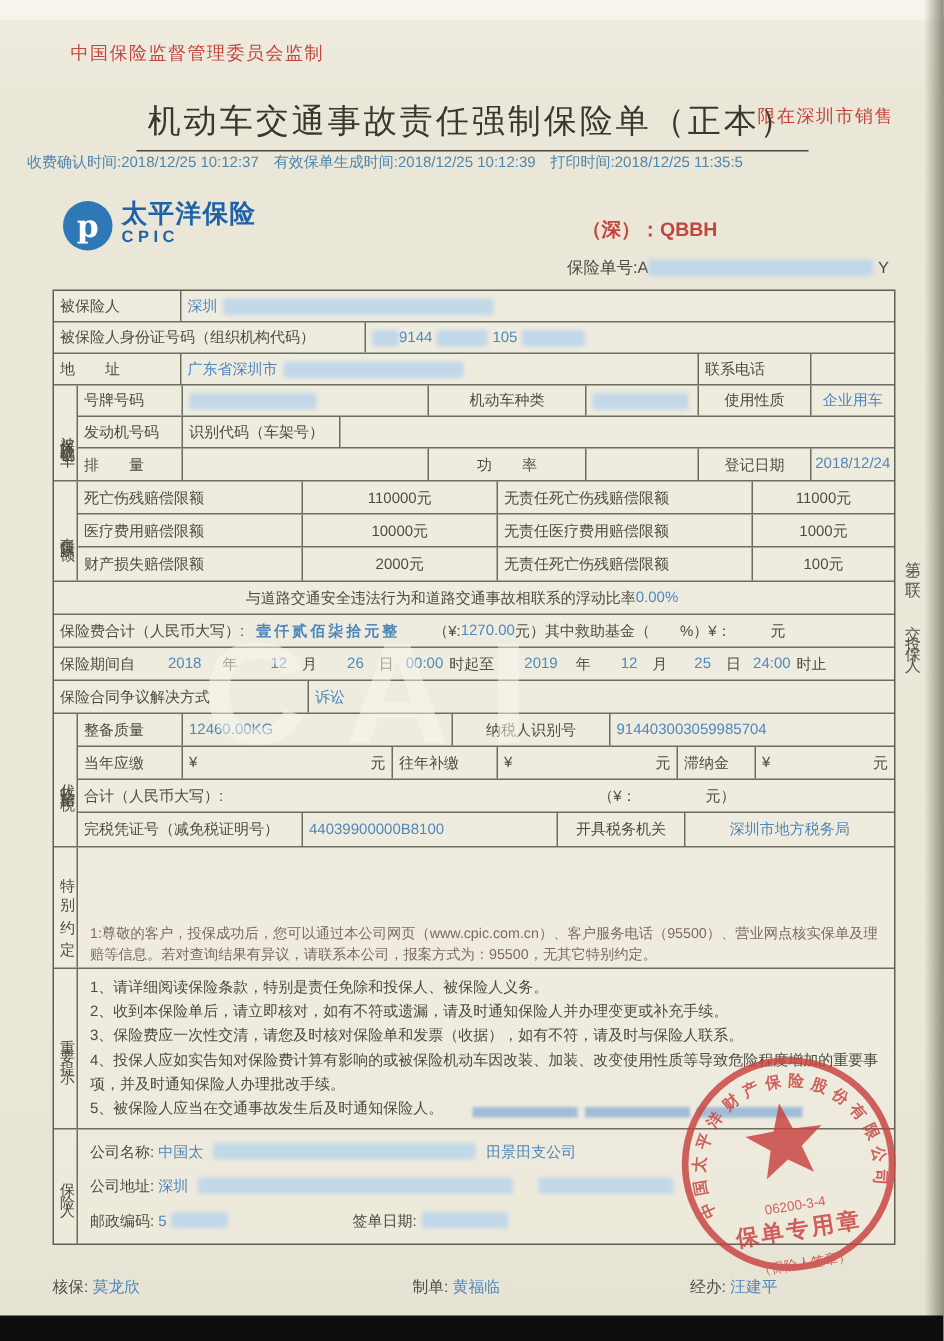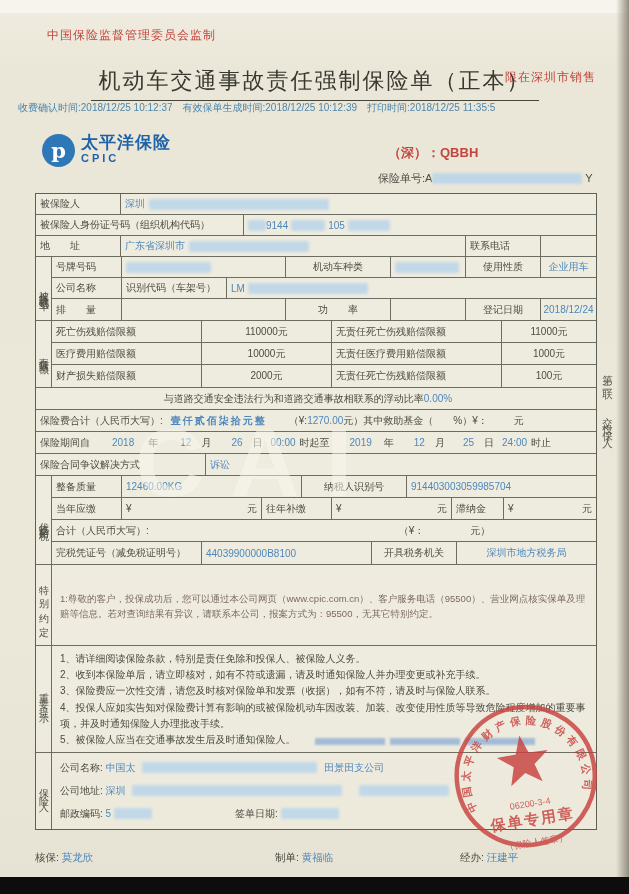--- a/index.html
+++ b/index.html
@@ -139,26 +139,22 @@
               <span class="bl" style="width:85px"></span>
             </div>
           <div class="c ctr" style="width:105px">机动车种类</div>
           <div class="c" style="width:75px">
               <span class="bl" style="width:64px"></span>
             </div>
           <div class="c ctr" style="width:75px">使用性质</div>
           <div class="c last ctr v">企业用车</div>
         </div>
         <div class="r">
-          <div class="c" style="width:70px">公司名称</div>
+          <div class="c" style="width:70px">发动机号码</div>
           <div class="c" style="width:105px">识别代码（车架号）</div>
-          <div class="c last">
-            <span class="v">LM</span>
-            <span class="bl" style="width:120px;margin-left:3px"></span>
-          </div>
         </div>
         <div class="r">
           <div class="c" style="width:70px">排　　量</div>
           <div class="c" style="width:164px"></div>
           <div class="c ctr" style="width:105px">功　　率</div>
           <div class="c" style="width:75px"></div>
           <div class="c ctr" style="width:75px">登记日期</div>
           <div class="c last ctr v">2018/12/24</div>
         </div>
       </div>
@@ -277,21 +273,21 @@
           <div class="c ctr" style="width:85px">开具税务机关</div>
           <div class="c last ctr v">深圳市地方税务局</div>
         </div>
       </div>
     </div>
 
     <div class="sec" style="height:80px">
       <div class="vt sp4">
           <span>特别约定</span>
         </div>
-      <div class="secbody" style="justify-content:center">
+      <div class="secbody" style="justify-content:flex-end">
         <div class="para" style="padding:4px 8px 0">1:尊敬的客户，投保成功后，您可以通过本公司网页（www.cpic.com.cn）、客户服务电话（95500）、营业网点核实保单及理赔等信息。若对查询结果有异议，请联系本公司，报案方式为：95500，无其它特别约定。</div>
       </div>
     </div>
 
     <div class="sec" style="height:106px">
       <div class="vt sp3">
           <span>重要提示</span>
         </div>
       <div class="secbody" style="padding:5px 8px;justify-content:flex-start">
         <div class="notice-line">1、请详细阅读保险条款，特别是责任免除和投保人、被保险人义务。</div>

